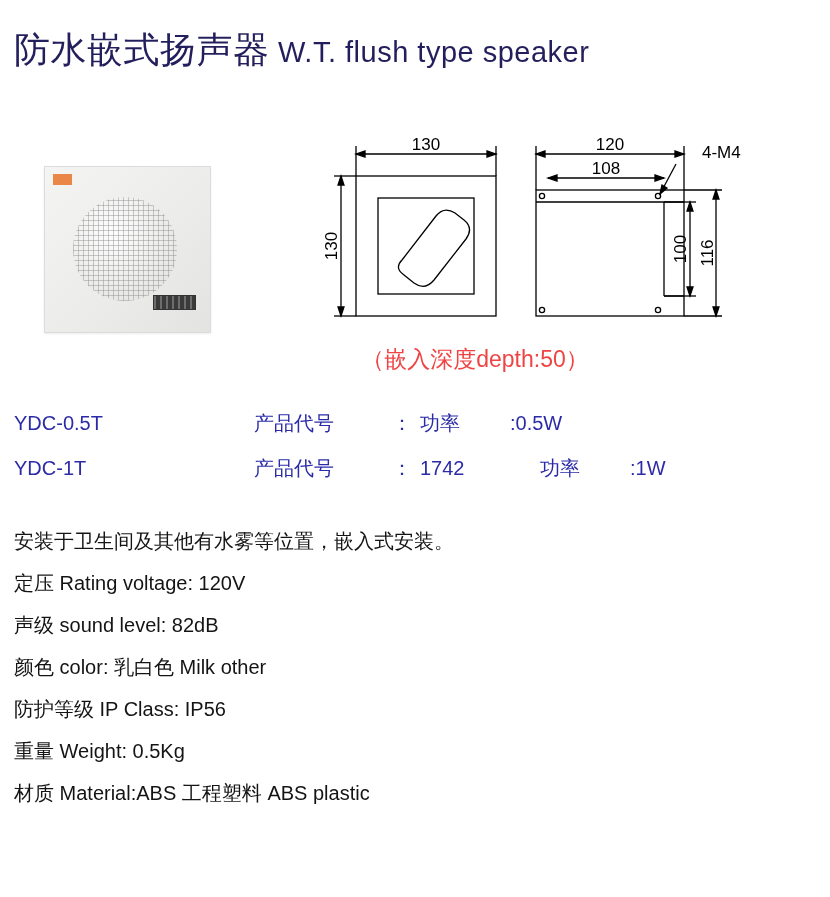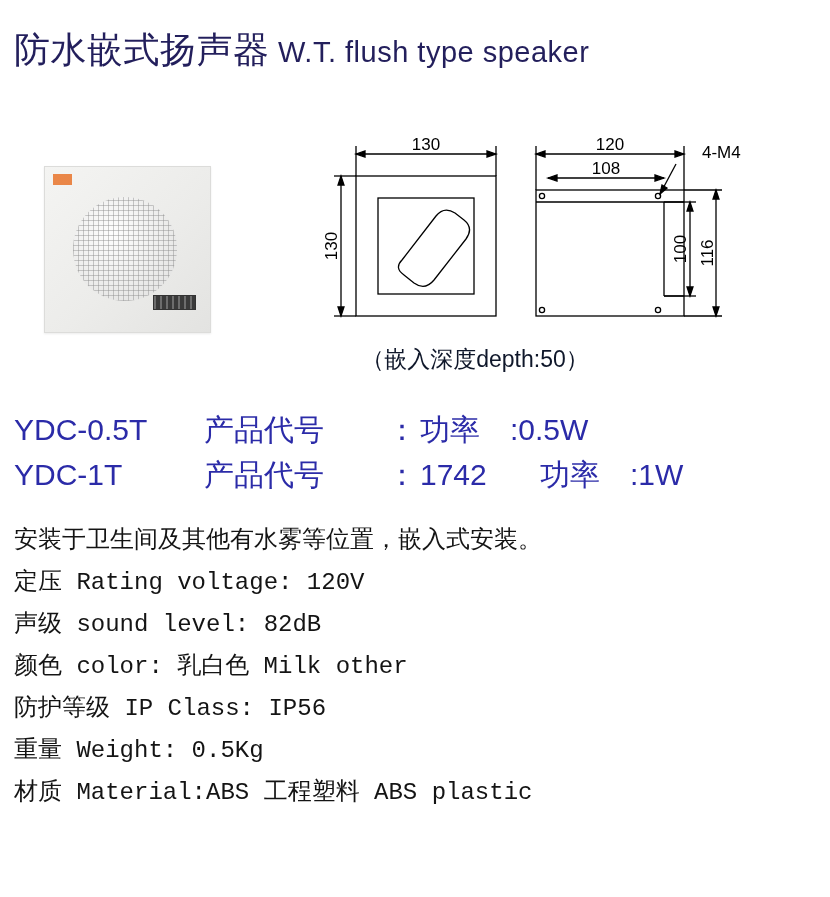--- a/index.html
+++ b/index.html
@@ -93,56 +93,55 @@
   }
   .drawing svg { display: block; }
 
   .depth-note {
     position: absolute;
     left: 310px;
     top: 344px;
     width: 330px;
     text-align: center;
     font-size: 23px;
-    color: #0f172a;
+    color: #ef4444;
     white-space: nowrap;
   }
 
   
   .models {
     position: absolute;
     left: 14px;
     top: 410px;
     width: 800px;
     color: #2b2ba8;
-    font-size: 30px;
+    font-size: 20px;
   }
   .model-row {
     display: flex;
     align-items: baseline;
     height: 45px;
     white-space: nowrap;
   }
   .model-row .m-code { width: 190px; }
-  .model-row .m-label { width: 180px; }
+  .model-row .m-label { width: 180px; text-align: center; }
   .model-row .m-colon { width: 36px; text-align: center; }
   .model-row .m-num { width: 120px; }
   .model-row .m-power-label { width: 90px; }
   .model-row .m-power { }
 
   
   .specs {
     position: absolute;
     left: 14px;
     top: 520px;
     width: 810px;
-    font-size: 24px;
+    font-size: 20px;
     color: #141414;
     line-height: 42px;
-    font-family: Liberation Mono, monospace;
   }
   .specs .line { white-space: nowrap; }
 </style>
 </head>
 <body>
 
 <div class="page">
 
   <div class="title">
     <span class="cn">防水嵌式扬声器</span><span> </span><span class="en">W.T. flush type speaker</span>

